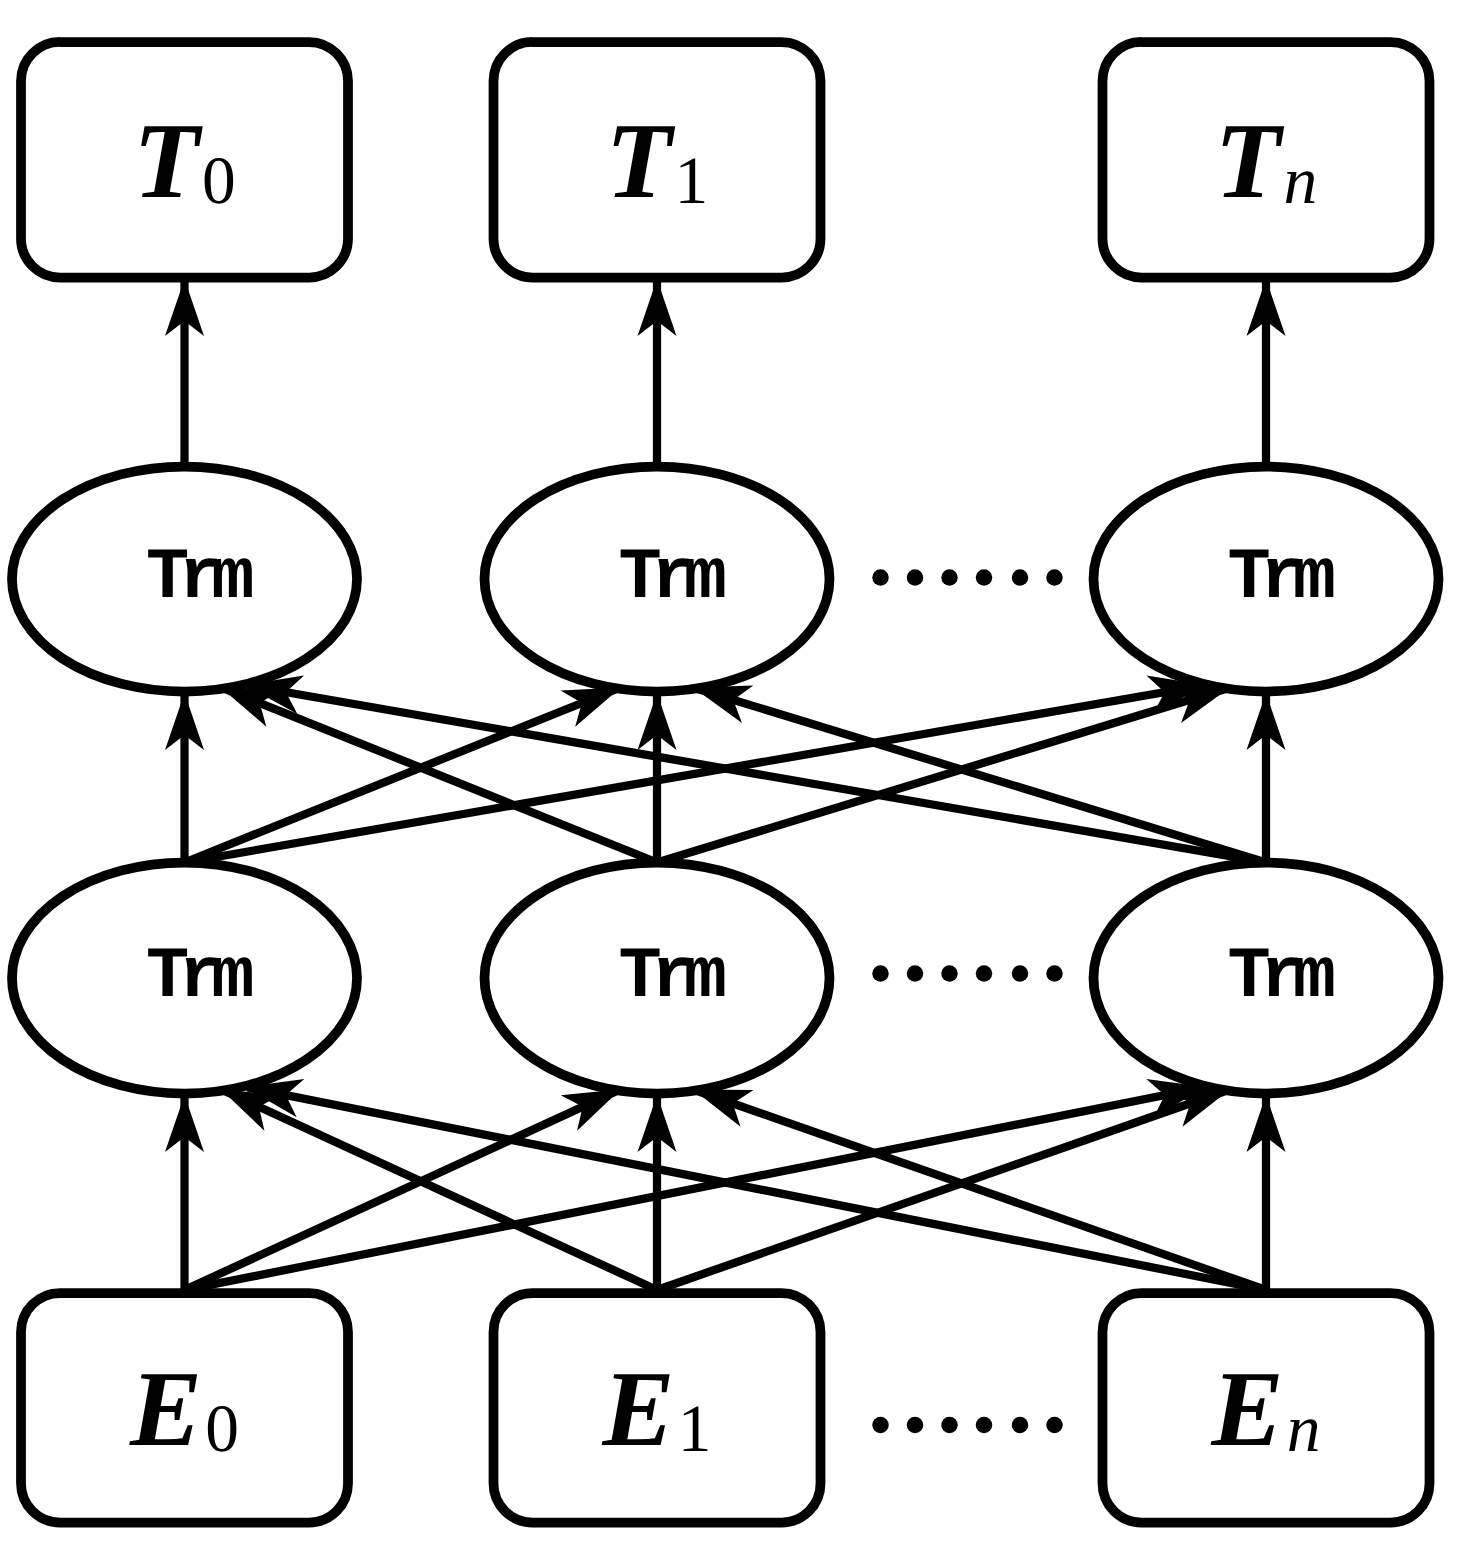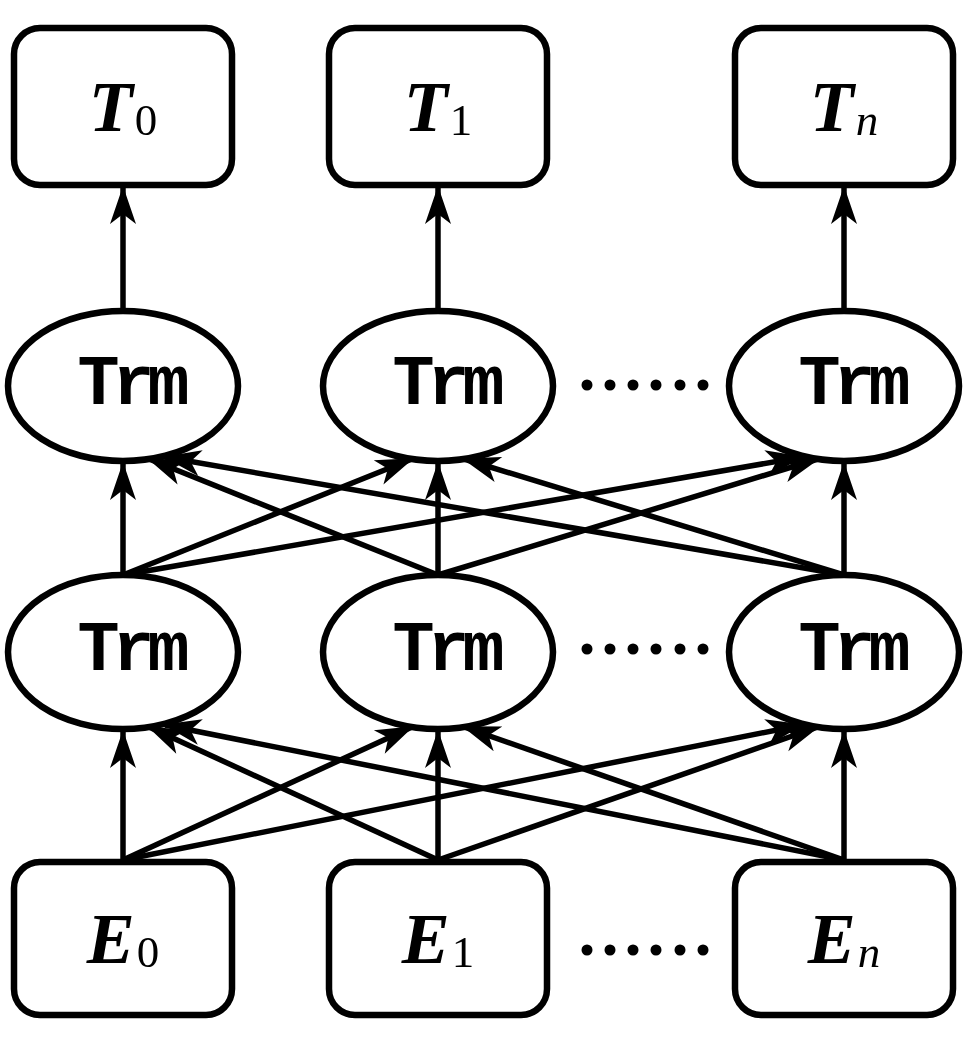--- a/index.html
+++ b/index.html
@@ -37,21 +37,21 @@
     top: 0.32em;
     margin-left: 2px;
     line-height: 1;
   }
   .sub.upright { font-style: normal; }
   .sub.italic  { font-style: italic; }
   .trmlbl {
     font-family: "Liberation Mono", monospace;
     font-style: normal;
     font-weight: bold;
-    font-size: 70px;
+    font-size: 48px;
     letter-spacing: -7px;
     line-height: 1;
     padding-left: 7px; 
   }
 </style>
 </head>
 <body>
 
 <div class="stage">
 

